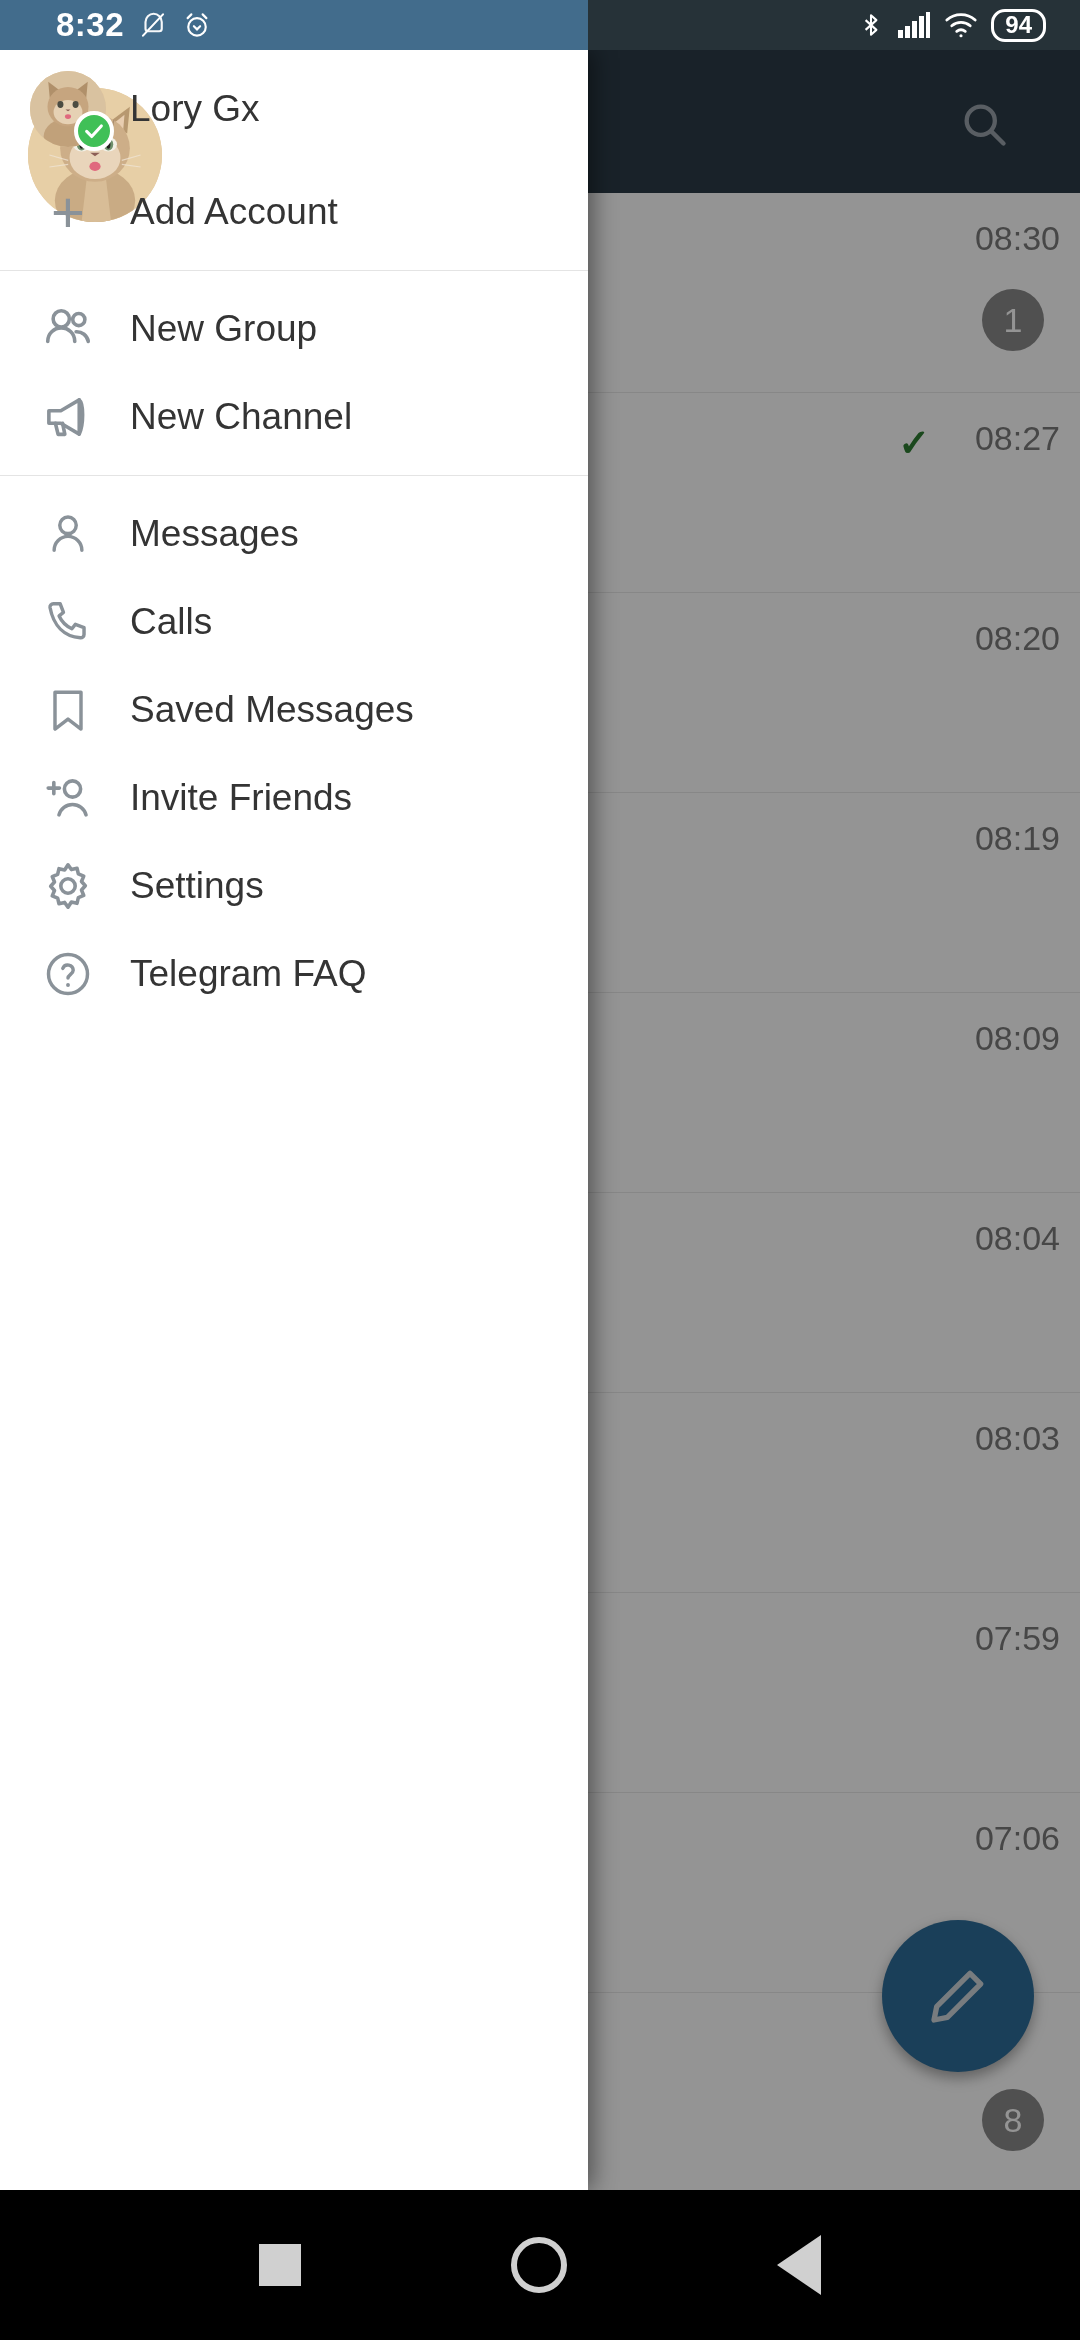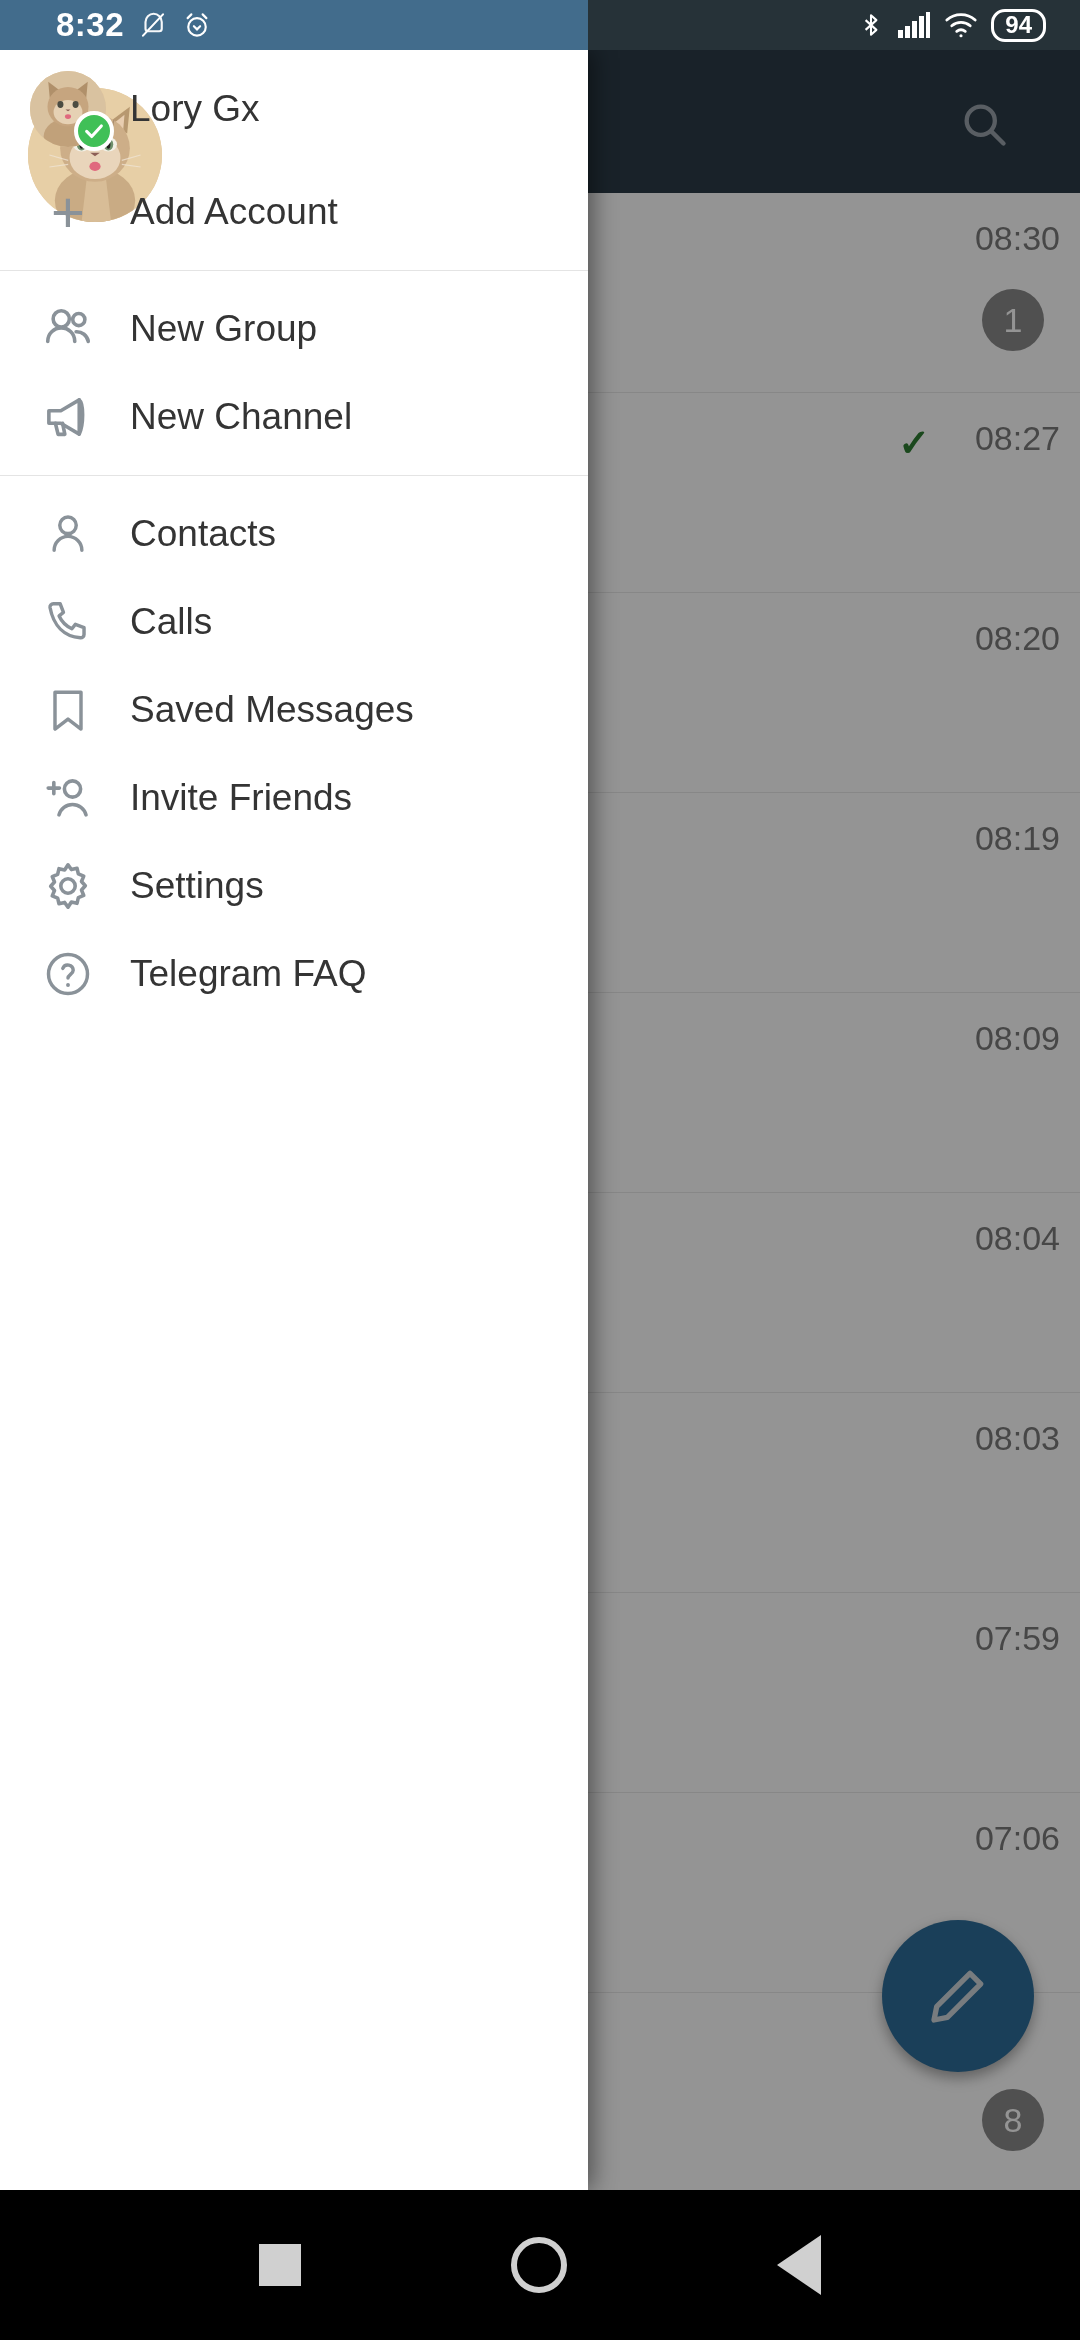--- a/index.html
+++ b/index.html
@@ -445,21 +445,21 @@
       <div class="menu-sep"></div>
 
       <div class="menu-group">
         <div class="menu-item">
           <div class="mi-icon">
             <svg width="52" height="52" viewBox="0 0 24 24" fill="none" stroke="currentColor" stroke-width="1.6" stroke-linecap="round" stroke-linejoin="round">
               <circle cx="12" cy="8" r="3.8"></circle>
               <path d="M5.6 19.5a6.4 6.4 0 0112.8 0"></path>
             </svg>
           </div>
-          <div class="mi-label">Contacts</div>
+          <div class="mi-label">Messages</div>
         </div>
 
         <div class="menu-item">
           <div class="mi-icon">
             <svg width="52" height="52" viewBox="0 0 24 24" fill="none" stroke="currentColor" stroke-width="1.6" stroke-linecap="round" stroke-linejoin="round">
               <path d="M5.2 3.6h3.2l1.5 4-2 1.6a12 12 0 005.9 5.9l1.6-2 4 1.5v3.2c0 .9-.8 1.6-1.7 1.5C10.3 18.7 5.3 13.7 3.7 5.3 3.6 4.4 4.3 3.6 5.2 3.6z"></path>
             </svg>
           </div>
           <div class="mi-label">Calls</div>
         </div>

